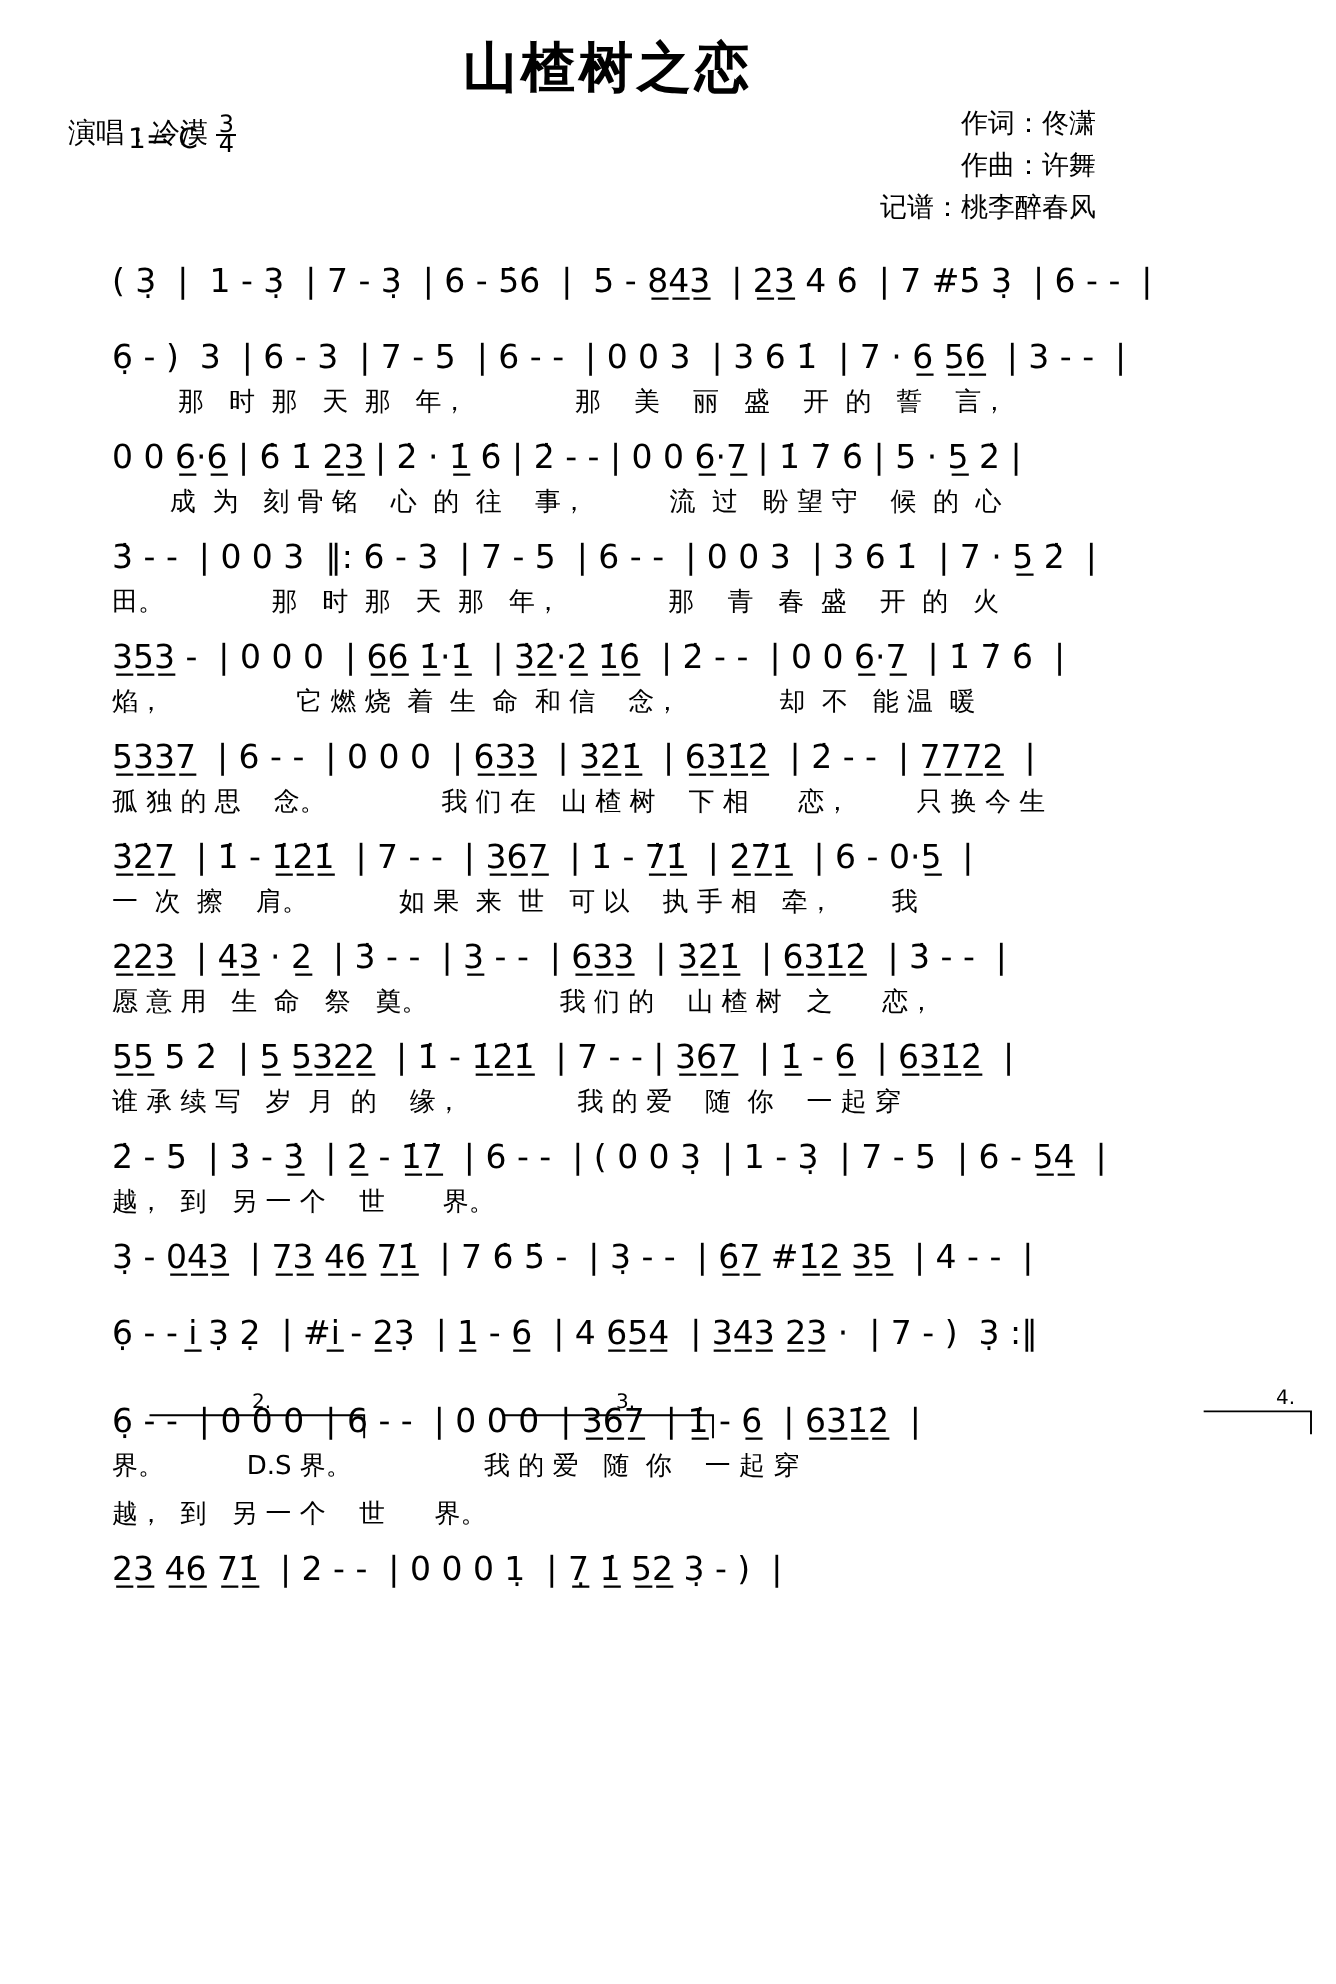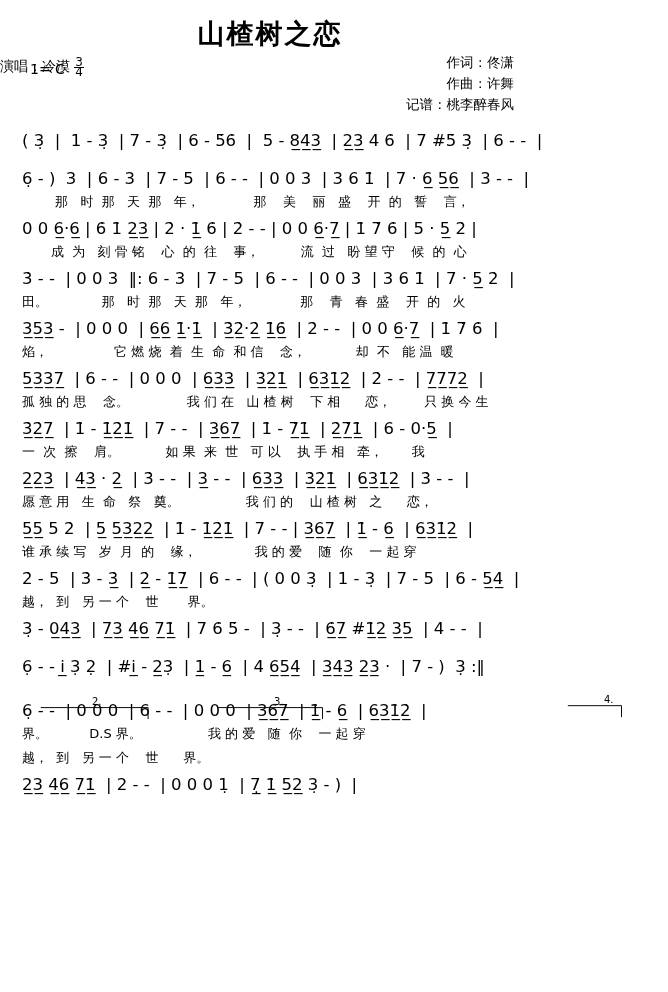--- a/index.html
+++ b/index.html
@@ -4,21 +4,21 @@
 <style>
   html,body{margin:0;padding:0;}
   body{
     width:668px;height:992px;
     background:#ffffff;
     font-family:"Liberation Serif", serif;
     color:#000;
     position:relative;
     overflow:hidden;
   }
-  .sheet{position:relative;width:540px;height:992px;}
+  .sheet{position:relative;width:540px;height:992px;margin-left:34px;}
 
   
   .title{
     text-align:center;
     font-family:"DejaVu Sans", sans-serif;
     font-weight:bold;
     font-size:27px;
     letter-spacing:2px;
     margin:0;
     padding-top:16px;

